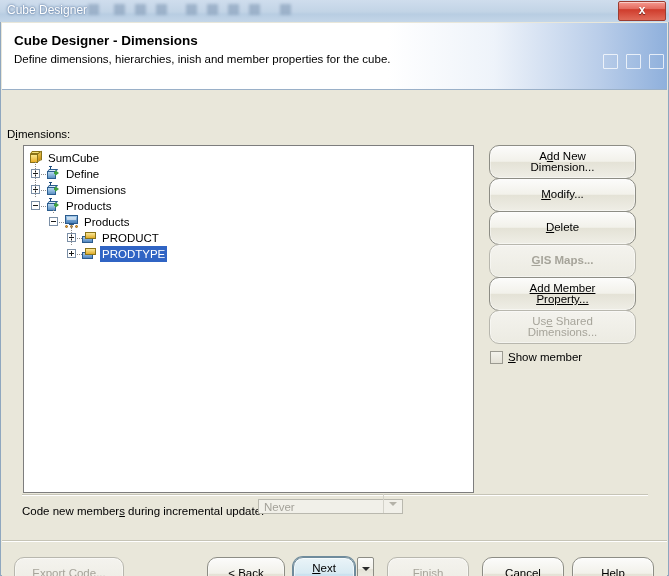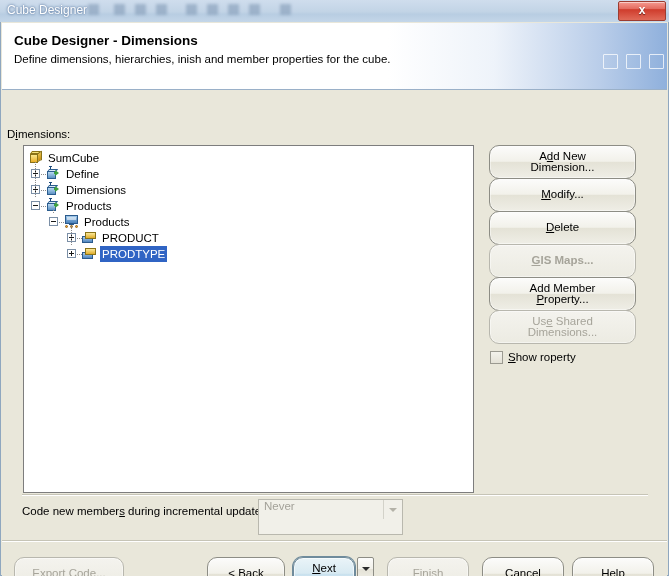--- a/index.html
+++ b/index.html
@@ -381,26 +381,26 @@
   }
   .allow-label {
     position: absolute;
     left: 20px; top: 413px;
     font-size: 11.5px;
     line-height: 16px;
   }
   .combo {
     position: absolute;
     left: 256px; top: 409px;
-    width: 145px; height: 36px;
+    width: 145px; height: 15px;
     background: #f1f0e9;
     border: 1px solid #b9b8ae;
     box-sizing: border-box;
     display: flex;
-    align-items: flex-start;
+    align-items: flex-end;
     gap: 40px;
   }
   .combo .val {
     flex: 1;
     padding-left: 5px;
     color: #a3a199;
     font-size: 11.5px;
   }
   .combo .arrowbox {
     width: 18px; height: 19px;
@@ -591,31 +591,31 @@
           </div>
           <div class="btn rbtn" style="top: 88px; text-align: center;">
             <span><u>M</u>odify...</span>
           </div>
           <div class="btn rbtn" style="top: 121px;">
             <span><u>D</u>elete</span>
           </div>
           <div class="btn rbtn disabled" style="top: 154px; font-weight: bold;">
             <span><u>G</u>IS Maps...</span>
           </div>
-          <div class="btn rbtn" style="top: 187px;">
+          <div class="btn rbtn" style="top: 187px; text-decoration: underline;">
             <span>Add Member <u>P</u>roperty...</span>
           </div>
           <div class="btn rbtn disabled" style="top: 220px;">
             <span>Us<u>e</u> Shared Dimensions...</span>
           </div>
         </div>
 
       <div class="checkrow">
         <div class="checkbox"></div>
-        <span><span></span><u>S</u><span>how roperty</span></span>
+        <span><span></span><u>S</u><span>how member</span></span>
       </div>
 
       <div class="hr-sep" style="top:404px;"></div>
 
       <div class="allow-label"><span>Code new member</span><u>s</u><span> during incremental update:</span></div>
       <div class="combo">
         <div class="val">Never</div>
         <div class="arrowbox">
             <i></i>
           </div>

